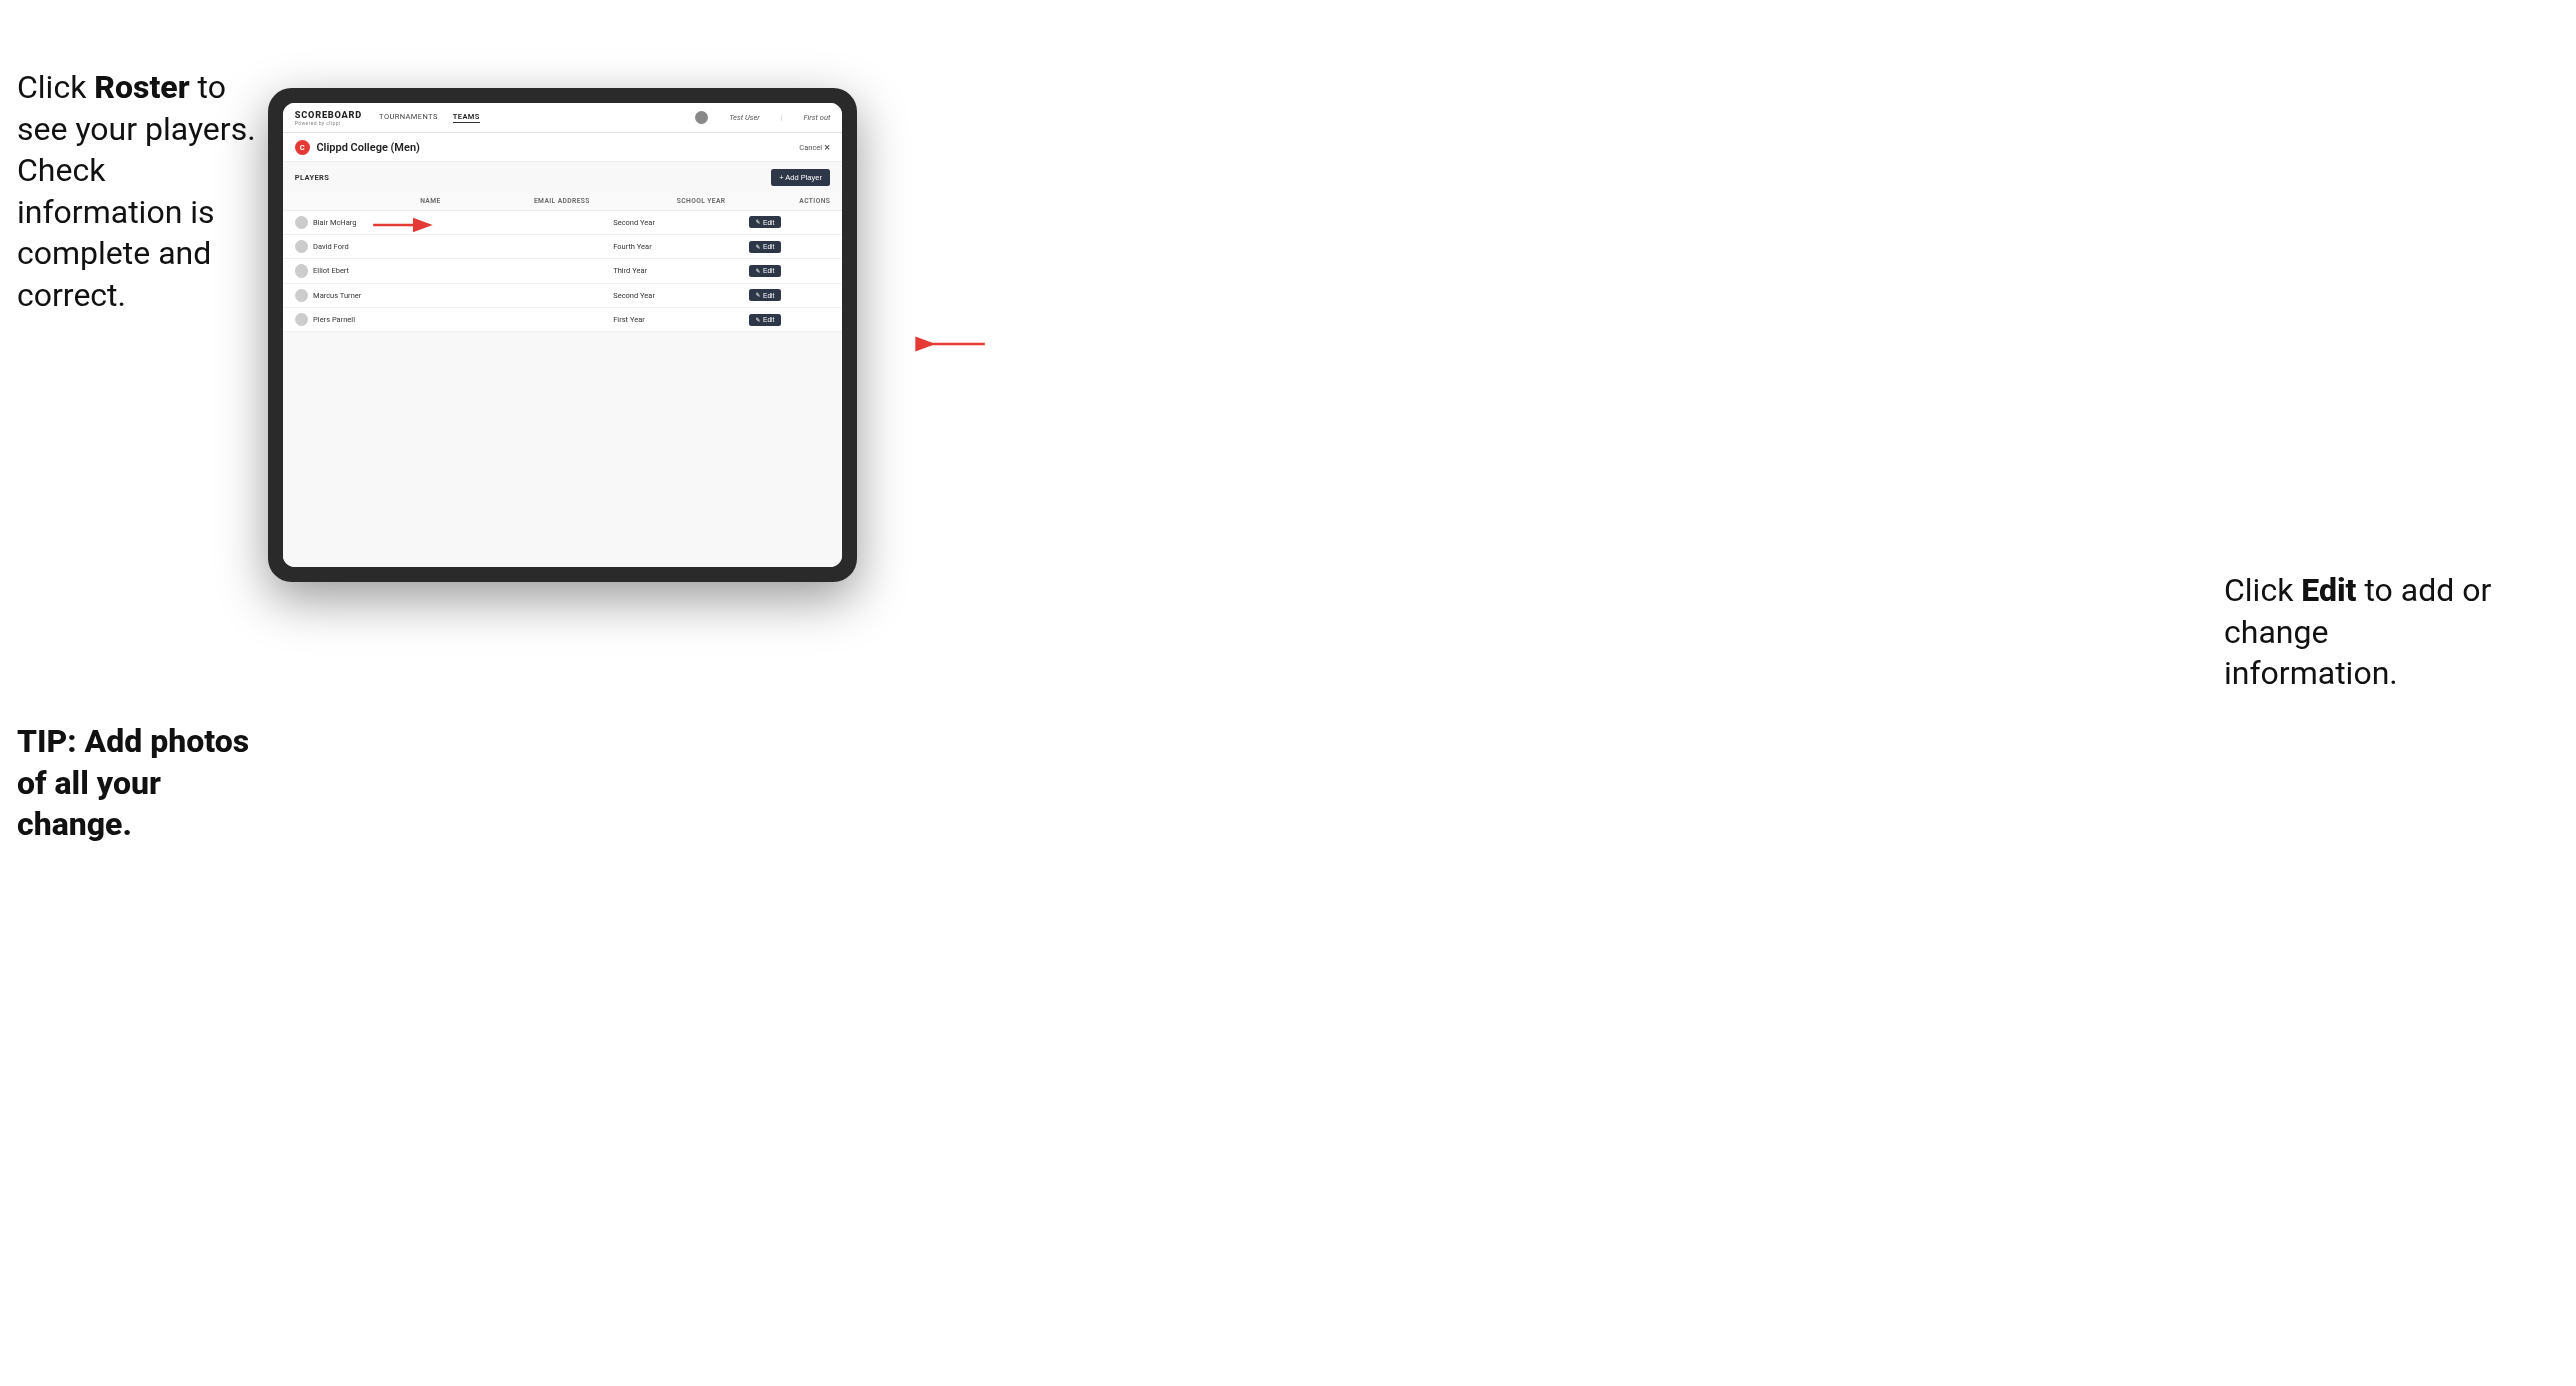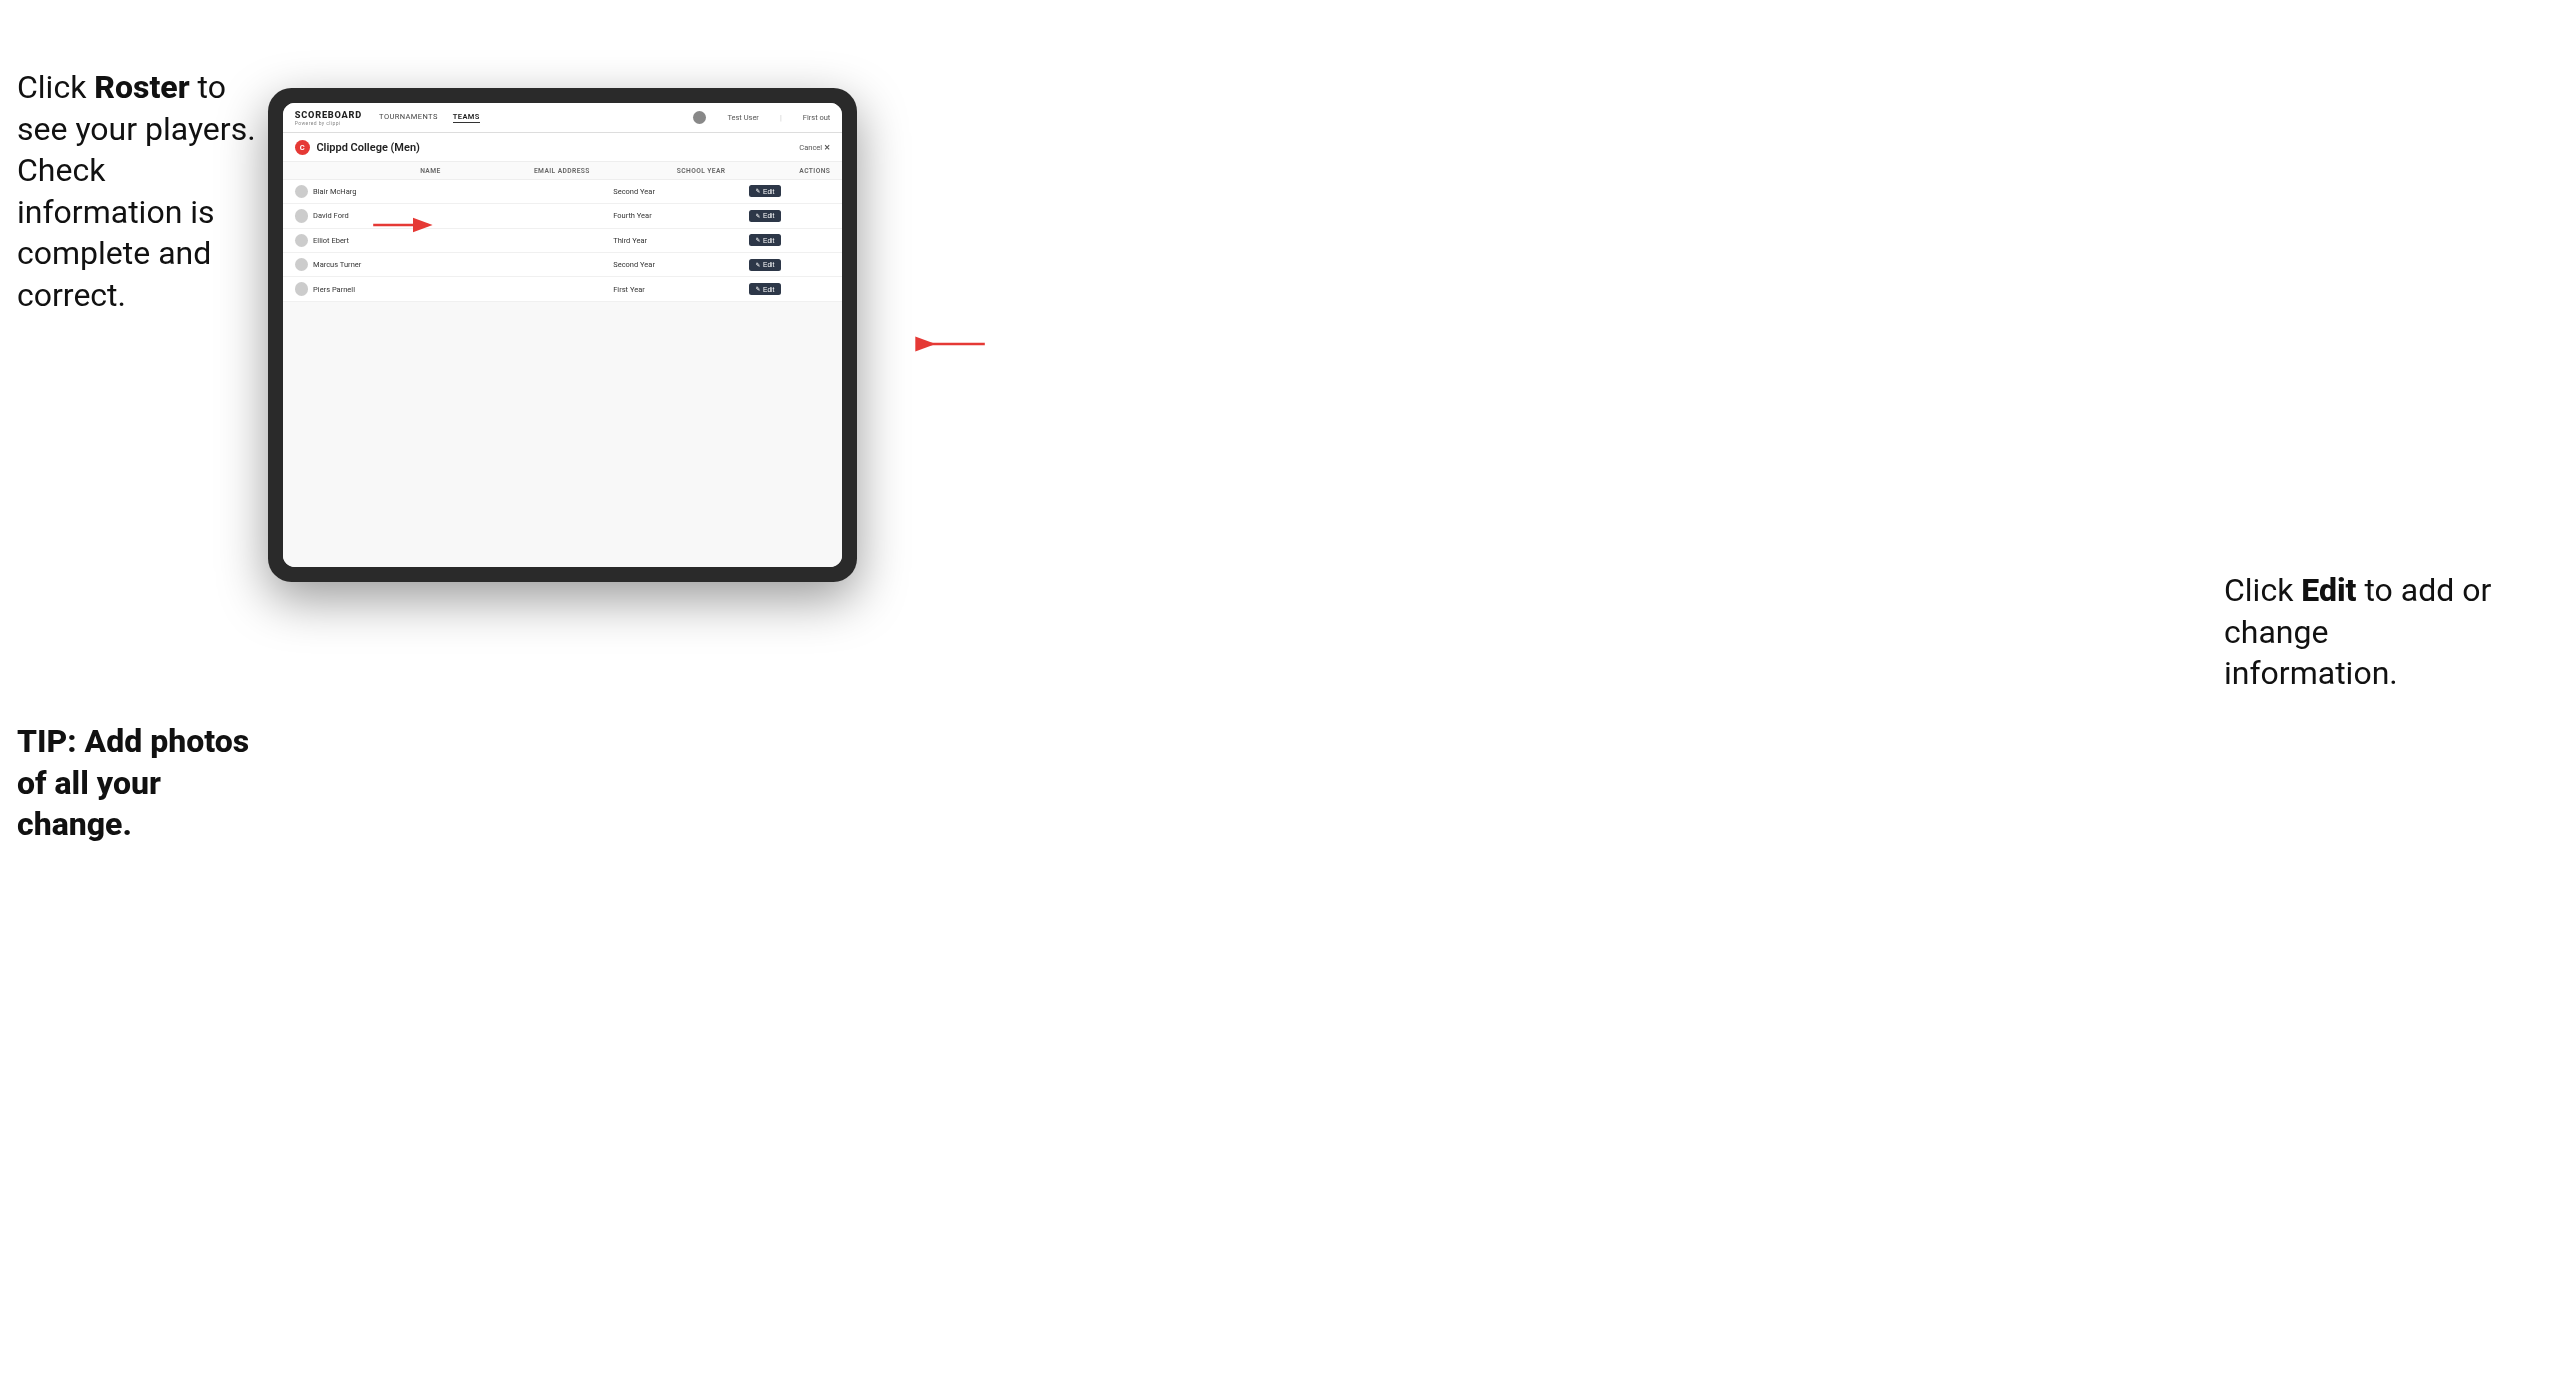--- a/index.html
+++ b/index.html
@@ -118,20 +118,21 @@
       color: #222;
       font-weight: 600;
     }
 
     .nav-right {
       display: flex;
       align-items: center;
       gap: 21px;
       font-size: 7.5px;
       color: #555;
+      font-style: italic;
     }
     .nav-user-icon {
       width: 13.4px;
       height: 13.4px;
       background: #888;
       border-radius: 50%;
     }
     .nav-separator { color: #ccc; }
 
     
@@ -349,20 +350,24 @@
         <span class="team-name">Clippd College (Men)</span>
       </div>
       <span class="cancel-btn">
         <span>Cancel</span> <span class="cancel-x">✕</span>
       </span>
     </div>
 
 
     <div class="content-area">
 
+      <div class="players-header">
+        <span class="players-label">PLAYERS</span>
+        <button class="add-player-btn">+ Add Player</button>
+      </div>
 
       <table class="roster-table">
         <thead>
           <tr>
             <th>NAME</th>
             <th>EMAIL ADDRESS</th>
             <th>SCHOOL YEAR</th>
             <th>ACTIONS</th>
           </tr>
         </thead>

